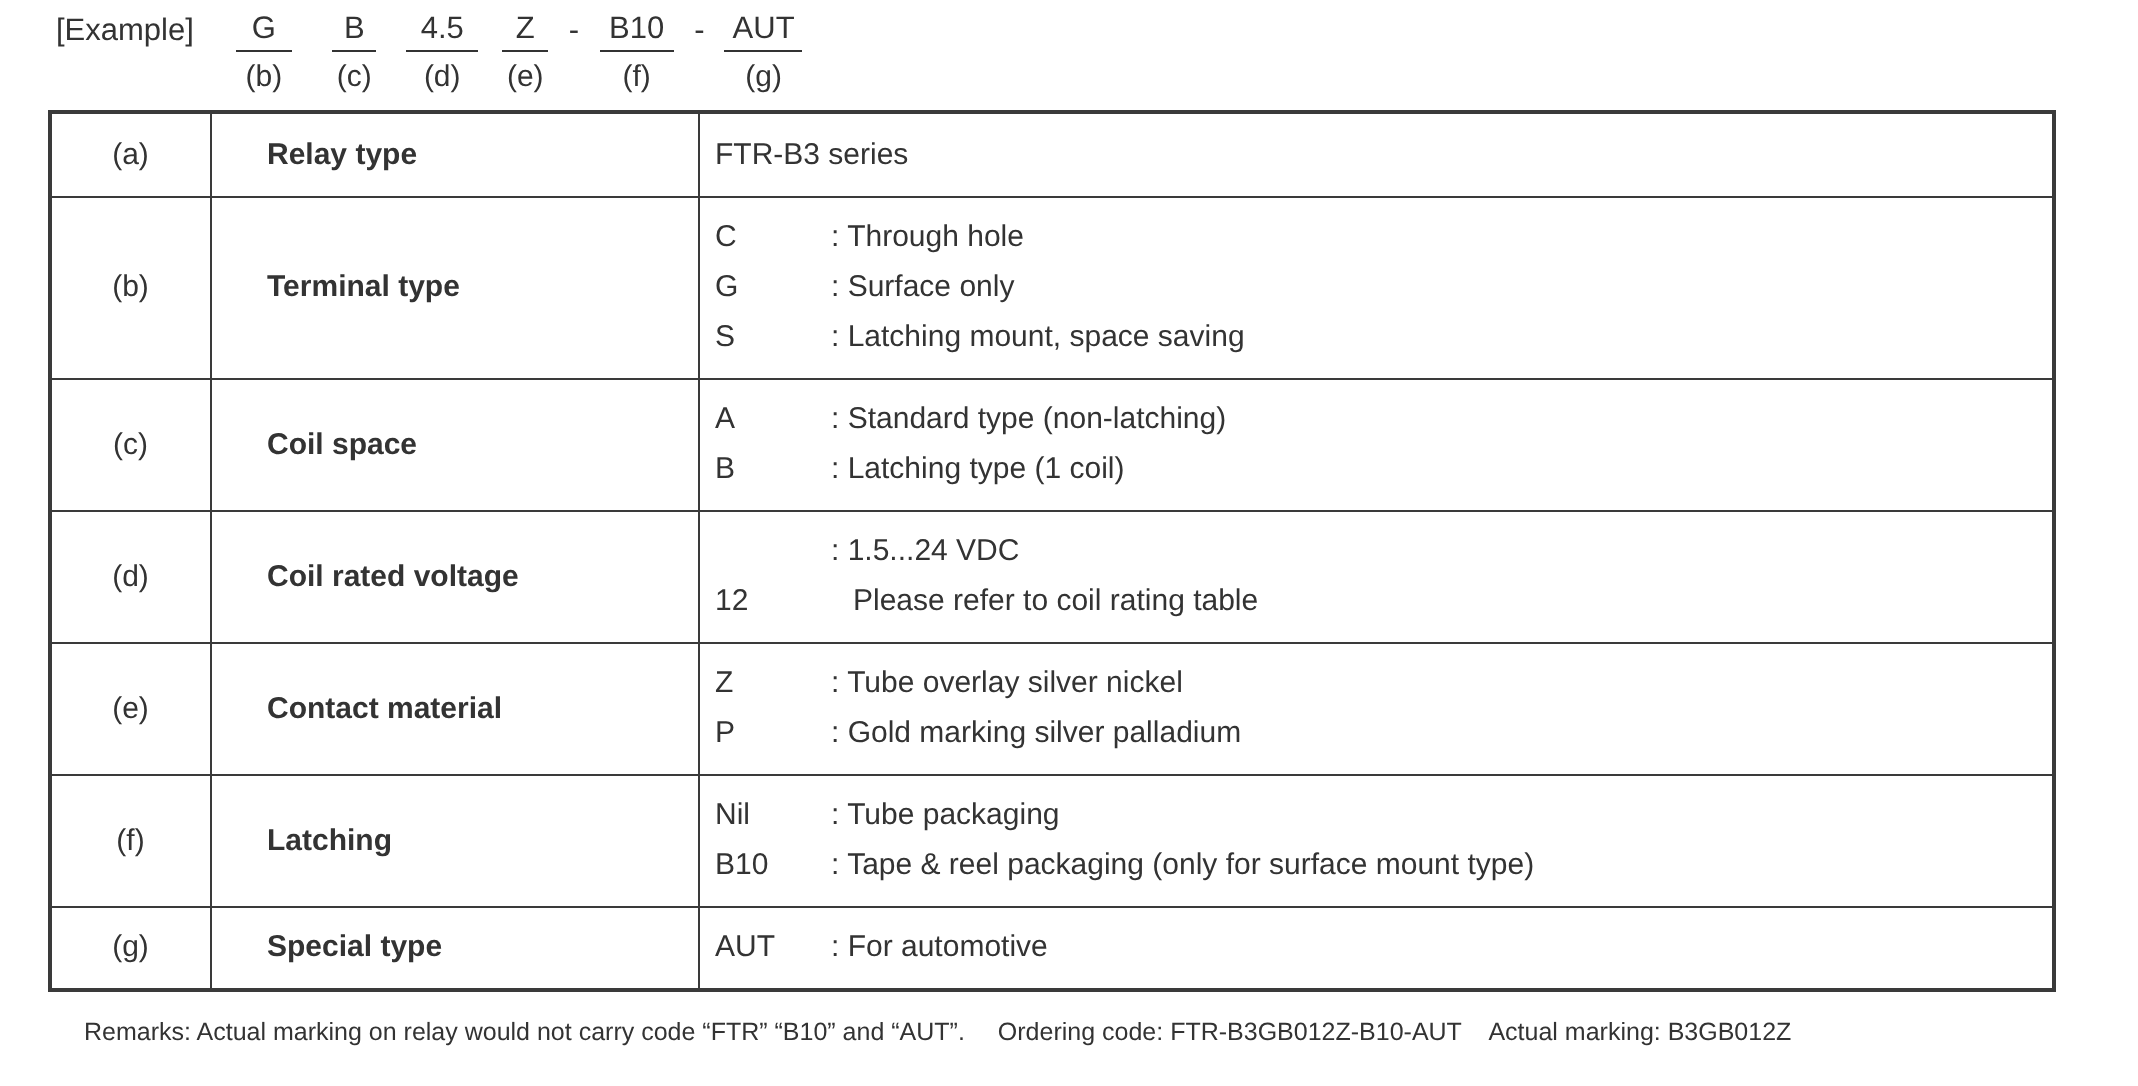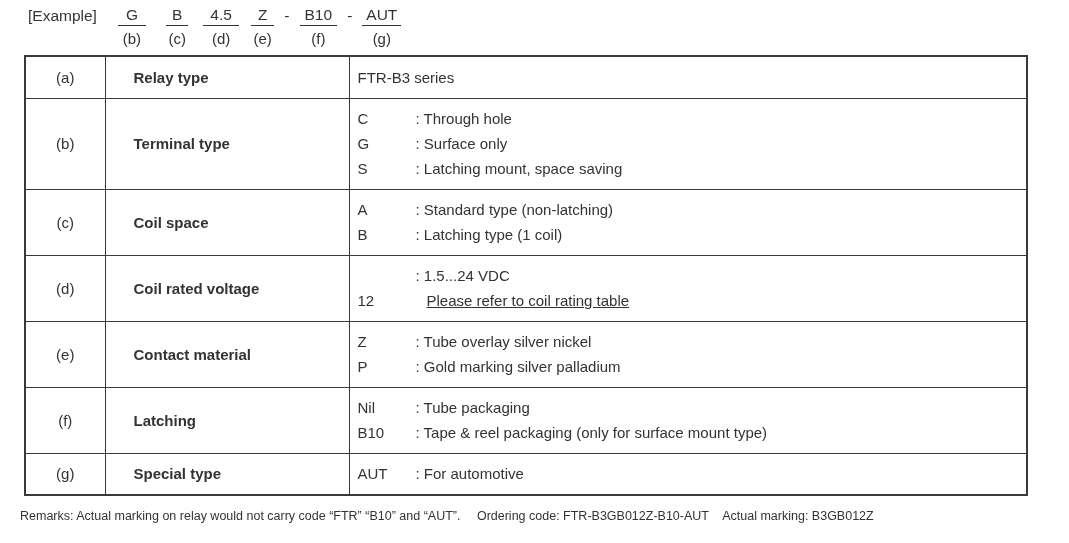--- a/index.html
+++ b/index.html
@@ -55,26 +55,26 @@
   tr.rh1 { height: 42px; }
   tr.rh2 { height: 66px; }
   tr.rh3 { height: 91px; }
   td.c-id { text-align: center; }
   td.c-cat { padding-left: 28px; font-weight: bold; }
   td.c-val { padding-left: 8px; margin-top: 32px; }
   .entry { display: flex; align-items: flex-start; line-height: 25px; }
   .ecode { display: inline-block; width: 58px; flex: 0 0 58px; white-space: nowrap; }
   .edesc { white-space: nowrap; }
   .d-entry { align-items: flex-end; }
-  .edesc-block .d2 { display: block; padding-left: 11px; text-decoration: underline; }
+  .edesc-block .d2 { display: block; padding-left: 11px; }
   .plain-val { line-height: 25px; }
 
   
   .remarks {
-    margin: 12px 0 0 20px;
+    margin: 12px 0 0 42px;
     font-size: 12.5px;
     line-height: 16px;
     white-space: nowrap;
   }
   .remarks .r2 { margin-left: 13px; }
   .remarks .r3 { margin-left: 10px; }
 </style>
 </head>
 <body>
 

